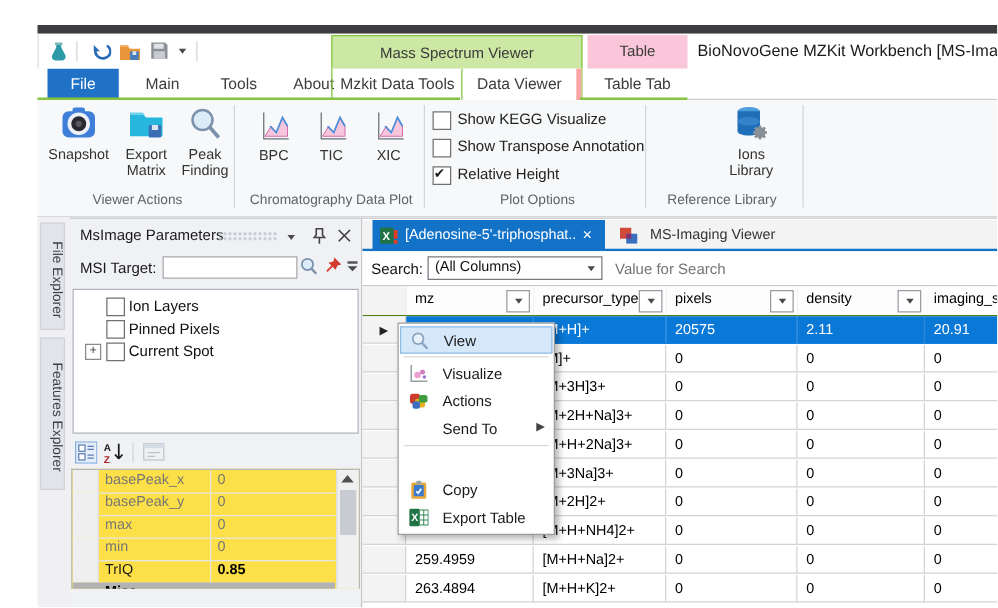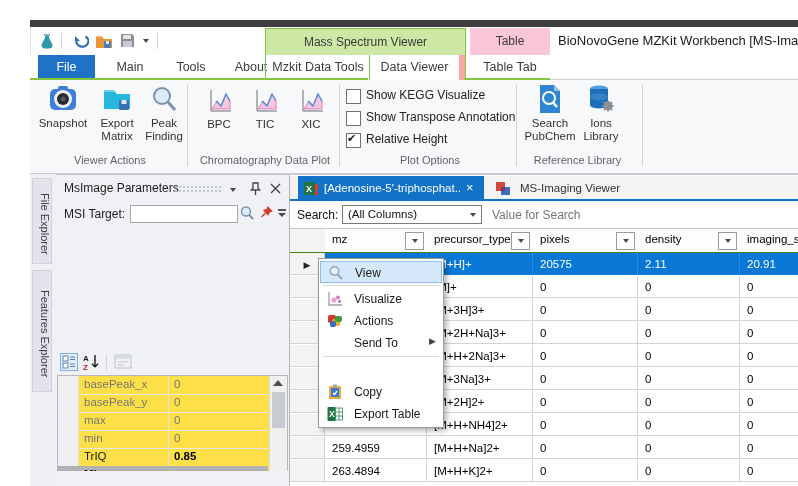--- a/index.html
+++ b/index.html
@@ -81,21 +81,21 @@
   <div class="abs ellip" style="left:558px;top:33px;width:240px;height:18px;font-size:13px;color:#1a1a1a">BioNovoGene MZKit Workbench [MS-Imagin</div>
 
   <div class="abs" style="left:30px;top:55px;width:768px;height:25px;background:#fff">
     <div class="abs rtab" style="left:8px;width:57px;background:#1f72c6;color:#fff">File</div>
     <div class="abs rtab" style="left:70px;width:60px">Main</div>
     <div class="abs rtab" style="left:132px;width:58px">Tools</div>
     <div class="abs rtab" style="left:192px;width:58px">About</div>
 
     <div class="abs" style="left:235px;top:0;width:201px;height:25px;border-left:1px solid #84c441;border-right:1px solid #84c441;box-sizing:border-box">
       <div class="abs rtab" style="left:2px;width:100px">Mzkit Data Tools</div>
-      <div class="abs rtab" style="left:103px;width:96px;background:#fff;border-left:1px solid #84c441;border-right:6px solid #fca5a5;box-sizing:border-box;height:27px">Data Viewer</div>
+      <div class="abs rtab" style="left:103px;width:96px;background:#fff;border-left:1px solid #84c441;border-right:4px solid #fca5a5;box-sizing:border-box;height:27px">Data Viewer</div>
     </div>
 
     <div class="abs rtab" style="left:440px;width:80px">Table Tab</div>
 
     <div class="abs" style="left:0;top:23px;width:338px;height:2px;background:#84c441"></div>
     <div class="abs" style="left:434px;top:23px;width:86px;height:2px;background:#84c441"></div>
     <div class="abs" style="left:520px;top:24px;width:248px;height:1px;background:#d0d0d0"></div>
   </div>
 
   <div class="abs" style="left:30px;top:80px;width:768px;height:94px;background:#f7f8f9;border-bottom:1px solid #c9cdd2;box-sizing:border-box">
@@ -160,30 +160,20 @@
 
     <div class="abs cb" style="left:316px;top:9px"></div>
     <div class="abs" style="left:336px;top:8px;font-size:12px;color:#222">Show KEGG Visualize</div>
     <div class="abs cb" style="left:316px;top:31px"></div>
     <div class="abs" style="left:336px;top:30px;font-size:12px;color:#222">Show Transpose Annotation</div>
     <div class="abs cb checked" style="left:316px;top:53px"></div>
     <div class="abs" style="left:336px;top:52px;font-size:12px;color:#222">Relative Height</div>
     <div class="abs grouplabel" style="left:330px;top:74px;width:140px">Plot Options</div>
     <div class="abs vline" style="left:486px;top:4px;height:82px"></div>
 
-    <div class="abs bigbtn" style="left:494px;top:4px;width:52px">
-      <svg width="28" height="30" viewBox="0 0 28 30">
-          <path d="M4 1h14l6 6v22H4z" fill="#2f86d0"></path>
-          <path d="M18 1l6 6h-6z" fill="#9cc6e8"></path>
-          <circle cx="13" cy="14" r="6" fill="none" stroke="#fff" stroke-width="2"></circle>
-          <line x1="17" y1="18.5" x2="21" y2="23" stroke="#fff" stroke-width="2.4"></line>
-        </svg>
-      <div>Search</div>
-      <div>PubChem</div>
-    </div>
     <div class="abs bigbtn" style="left:548px;top:4px;width:46px">
       <svg width="28" height="30" viewBox="0 0 28 30">
           <ellipse cx="12" cy="5" rx="9" ry="3.4" fill="#4f9ede"></ellipse>
           <path d="M3 5v16c0 1.9 4 3.4 9 3.4s9-1.5 9-3.4V5" fill="#1f6fb8"></path>
           <ellipse cx="12" cy="13" rx="9" ry="3.4" fill="#3d8cd0" opacity=".7"></ellipse>
           <circle cx="21" cy="22" r="4.4" fill="#8a9097"></circle>
           <circle cx="21" cy="22" r="1.7" fill="#e8eaec"></circle>
           <g stroke="#8a9097" stroke-width="2">
             <line x1="21" y1="16.4" x2="21" y2="27.6"></line>
             <line x1="15.4" y1="22" x2="26.6" y2="22"></line>
@@ -226,20 +216,35 @@
             <circle cx="7" cy="6.5" r="4.5" fill="#dcebf8" stroke="#7c92ac" stroke-width="1.4"></circle>
             <line x1="10.2" y1="10" x2="14" y2="14" stroke="#7c92ac" stroke-width="2"></line>
           </svg>
         <svg class="abs" style="left:203px;top:4px" width="15" height="15" viewBox="0 0 15 15">
             <path d="M8.5 1l5.5 5.5-3 .8-1.6 3.4-2.3-2.3L3 12.5 2 11.5l4.1-4.1L3.8 5.1l3.9-1z" fill="#d23b2e"></path>
           </svg>
         <div class="abs" style="left:222px;top:8px;width:8px;height:2px;background:#555"></div>
         <div class="abs tri" style="left:222px;top:12px;border-left-width:4px;border-right-width:4px"></div>
       </div>
 
+      <div class="abs" style="left:2px;top:56px;width:229px;height:116px;background:#fff;border:1px solid #aeb2ba;box-sizing:border-box">
+        <div class="treeitem" style="left:0;top:4px;width:225px">
+          <div class="cb" style="left:26px;top:2px"></div>
+          <span style="position:absolute;left:44px">Ion Layers</span>
+        </div>
+        <div class="treeitem" style="left:0;top:22px;width:225px">
+          <div class="cb" style="left:26px;top:2px"></div>
+          <span style="position:absolute;left:44px">Pinned Pixels</span>
+        </div>
+        <div class="treeitem" style="left:0;top:40px;width:225px">
+          <div class="expbox" style="left:9px;top:3px">+</div>
+          <div class="cb" style="left:26px;top:2px"></div>
+          <span style="position:absolute;left:44px">Current Spot</span>
+        </div>
+      </div>
 
       <div class="abs" style="left:2px;top:176px;width:229px;height:22px">
         <svg class="abs" style="left:2px;top:2px" width="18" height="18" viewBox="0 0 18 18">
             <rect x="0.5" y="0.5" width="17" height="17" fill="#e4eefa" stroke="#86aede"></rect>
             <rect x="3" y="3" width="5" height="5" fill="#fff" stroke="#5a7eb0"></rect>
             <rect x="3" y="10" width="5" height="5" fill="#fff" stroke="#5a7eb0"></rect>
             <g stroke="#5a7eb0">
               <line x1="10" y1="4" x2="15" y2="4"></line>
               <line x1="10" y1="6.5" x2="15" y2="6.5"></line>
               <line x1="10" y1="11" x2="15" y2="11"></line>

